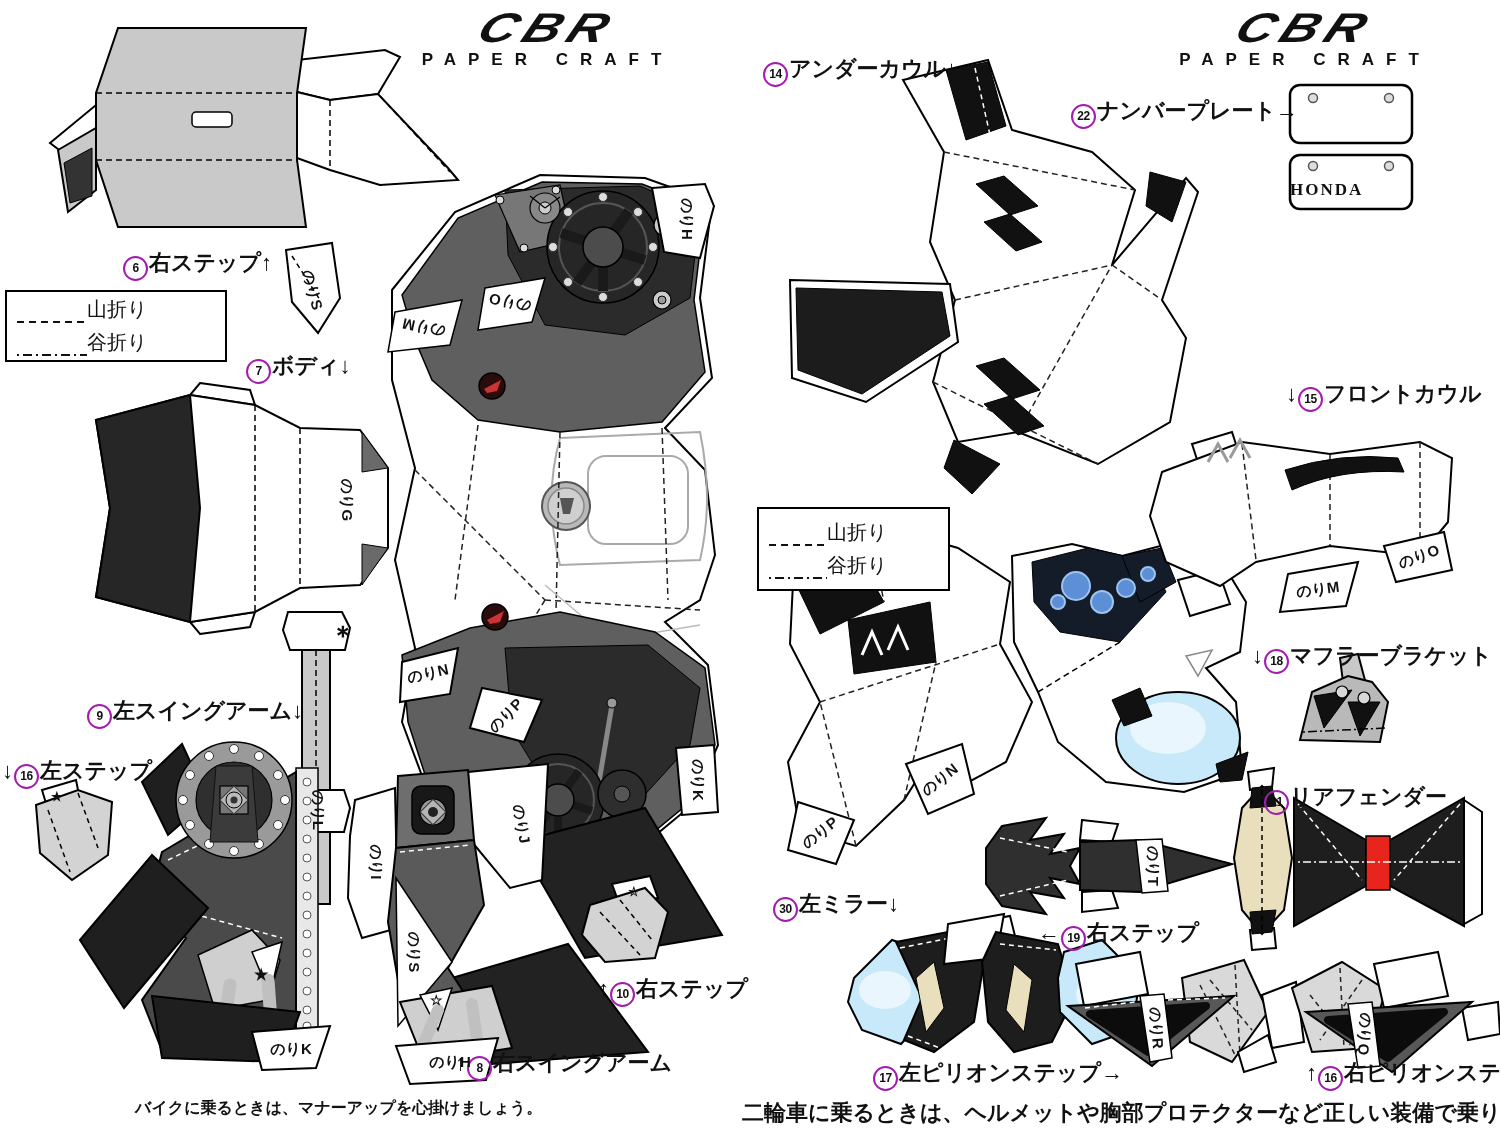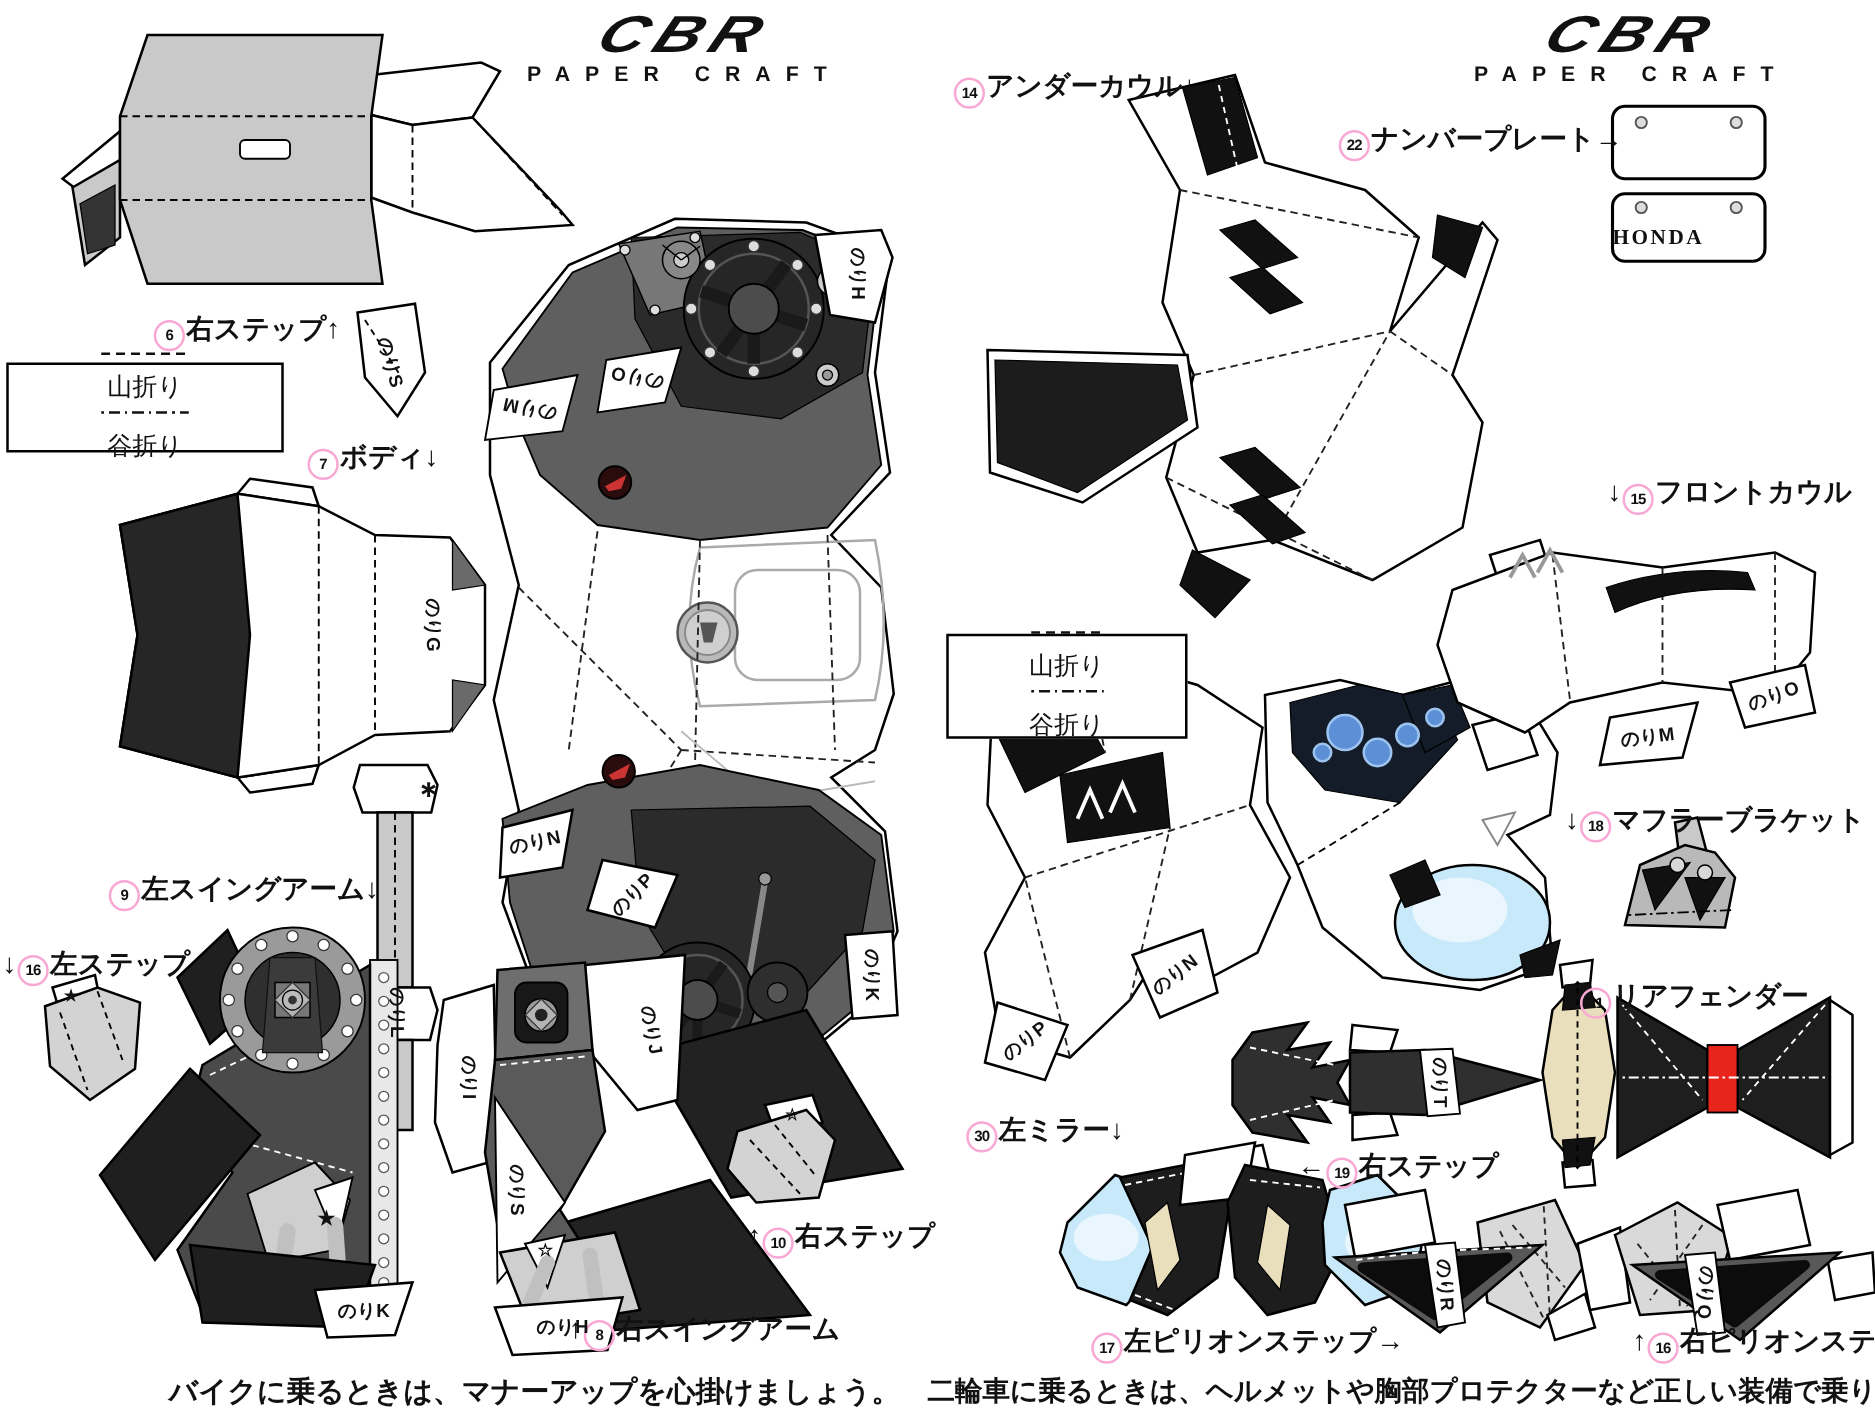--- a/index.html
+++ b/index.html
@@ -8,36 +8,36 @@
   svg{position:absolute;left:0;top:0;}
   .ov{position:absolute;left:0;top:0;width:1500px;height:1130px;}
   
   .logo{position:absolute;text-align:center;}
   .logo-cbr{font-style:italic;font-weight:900;font-size:52px;letter-spacing:7px;
             transform:skewX(-24deg) scaleY(.8);line-height:1;}
   .logo-sub{font-weight:bold;font-size:17px;letter-spacing:12px;margin-top:-4px;}
   
   .plabel{position:absolute;white-space:nowrap;font-weight:bold;font-size:22px;line-height:1;}
   .cnum{display:inline-flex;align-items:center;justify-content:center;width:21px;height:21px;
-        border:2px solid #f9a8d4;border-radius:50%;font-size:12px;font-weight:bold;
+        border:2px solid #a21caf;border-radius:50%;font-size:12px;font-weight:bold;
         margin:0 1px;vertical-align:-2px;letter-spacing:-.5px;}
   .pfx{font-size:22px;font-weight:bold;}
   
   .glue{position:absolute;font-size:15px;font-weight:bold;white-space:nowrap;}
   .sym{position:absolute;font-size:16px;font-weight:bold;}
   
   .legend{position:absolute;border:2px solid #000;background:#fff;
           display:flex;flex-direction:column;justify-content:center;gap:6px;padding:6px 10px;box-sizing:border-box;}
-  .lrow{display:flex;align-items:center;gap:12px;flex-direction:column;}
+  .lrow{display:flex;align-items:flex-end;}
   .line{display:inline-block;height:2px;width:70px;}
   .line.dash{background:repeating-linear-gradient(90deg,#111 0 7px,transparent 7px 12px);}
   .line.dashdot{background:repeating-linear-gradient(90deg,#111 0 2px,transparent 2px 6px,#111 6px 15px,transparent 15px 19px);}
   .ltext{font-size:20px;}
   
-  .footer{position:absolute;font-weight:bold;font-size:23px;white-space:nowrap;}
+  .footer{position:absolute;font-weight:bold;font-size:16px;white-space:nowrap;}
   .plate-text{position:absolute;font-family:"Liberation Serif",serif;font-weight:bold;
               font-size:17px;letter-spacing:2px;text-align:left;}
 </style>
 </head>
 <body>
 
 <div class="canvas">
 
 <svg class="ov" viewBox="0 0 1500 1130">
   <defs></defs>

